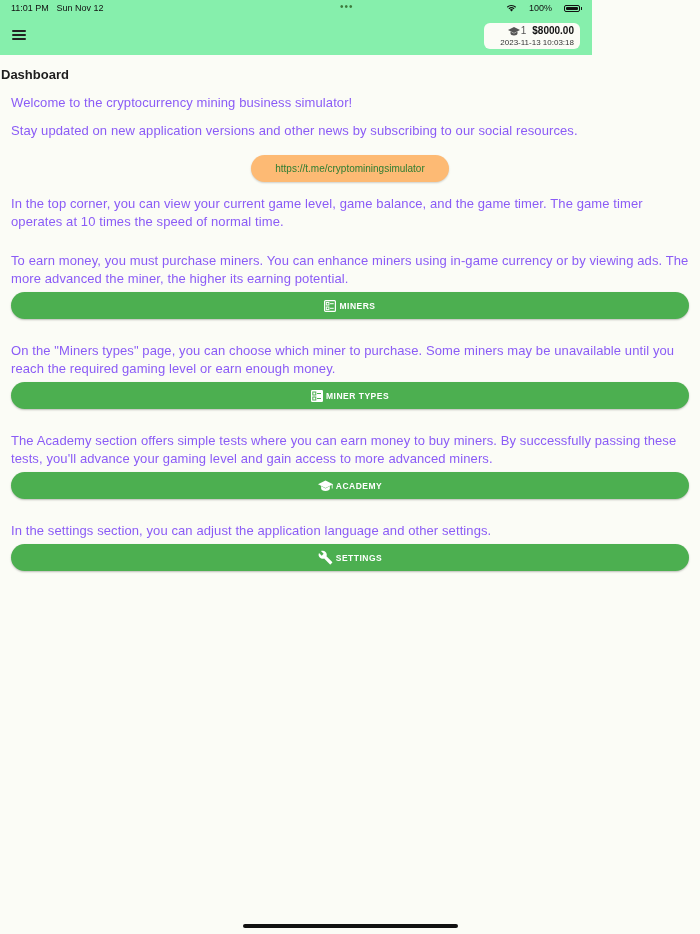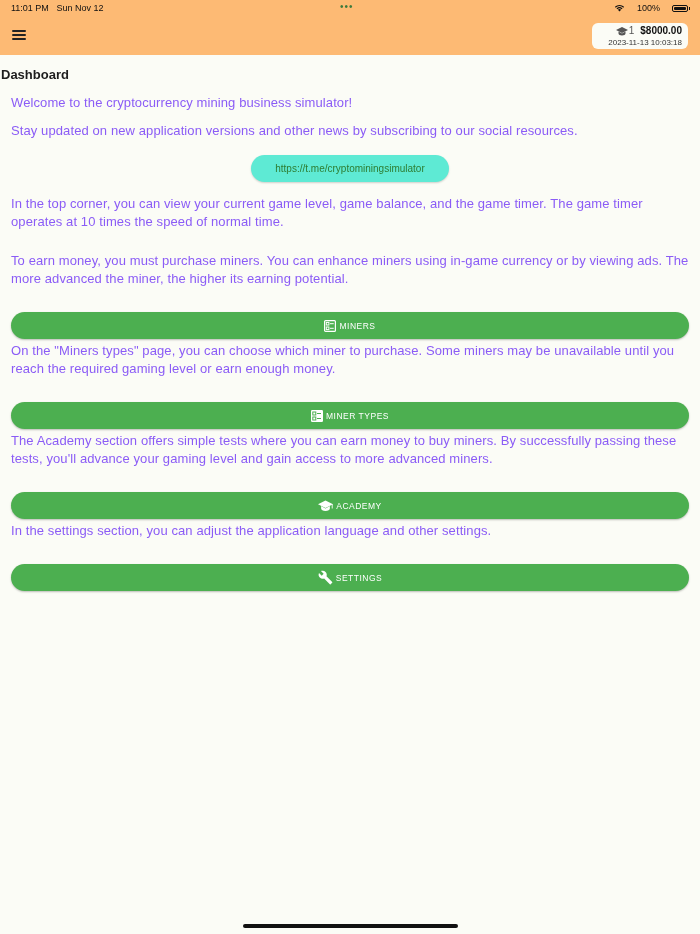--- a/index.html
+++ b/index.html
@@ -1,35 +1,35 @@
 <!DOCTYPE html>
 <html><head>
 <meta charset="utf-8">
 <style>
   * { box-sizing: border-box; margin: 0; padding: 0; }
   html, body { width: 700px; height: 934px; overflow: hidden; }
   body { background: #fbfcf6; font-family: "Liberation Sans", "DejaVu Sans", sans-serif; color: #1d1d1d; position: relative; }
-  .topbar { position: absolute; left: 0; top: 0; width: 700px; height: 55px; background: #fdba74; }
+  .topbar { position: absolute; left: 0; top: 0; width: 592px; height: 55px; background: #86efac; }
   .status-time { position: absolute; left: 11px; top: 3px; font-size: 9px; color: #111; }
   .status-dots { position: absolute; left: 340px; top: 1px; font-size: 10px; color: #3d7a3c; letter-spacing: 1px; }
   .status-right { position: absolute; right: 12px; top: 3px; font-size: 9px; color: #111; display: flex; align-items: center; gap: 12px; }
   .battery { width: 16px; height: 7px; border: 1px solid #111; border-radius: 2px; position: relative; padding: 1px; }
   .battery .fill { width: 100%; height: 100%; background: #111; border-radius: 1px; }
   .battery::after { content: ""; position: absolute; right: -3px; top: 1.5px; width: 1.5px; height: 3px; background: #111; }
   .menu-btn { position: absolute; left: 12px; top: 29px; width: 14px; height: 12px; cursor: pointer; display: flex; flex-direction: column; justify-content: space-between; padding: 1px 0; }
   .menu-btn span { display: block; height: 2px; background: #222; border-radius: 1px; }
   .stats { position: absolute; right: 12px; top: 23px; width: 96px; height: 26px; background: #fbfcf6; border-radius: 6px; padding: 2px 6px; text-align: right; }
   .stats .row1 { display: flex; justify-content: flex-end; align-items: center; gap: 6px; font-size: 10px; line-height: 12px; }
   .stats .level { color: #555; display: flex; align-items: center; gap: 1px; }
   .stats .balance { font-weight: bold; color: #111; }
   .stats .row2 { font-size: 8px; color: #333; line-height: 11px; }
   .title { position: absolute; left: 1px; top: 67px; font-size: 13px; font-weight: bold; color: #1d1d1d; }
   .para { position: absolute; left: 11px; width: 680px; font-size: 13px; line-height: 18px; color: #8b5cf6; letter-spacing: 0.1px; }
-  .link-btn { position: absolute; left: 251px; top: 155px; width: 198px; height: 27px; border-radius: 14px; background: #5eead4; box-shadow: 0 1px 2px rgba(0,0,0,0.18); color: #2e7d32; font-size: 10px; display: flex; align-items: center; justify-content: center; cursor: pointer; }
-  .action-btn { position: absolute; left: 11px; width: 678px; height: 27px; border-radius: 14px; background: #4caf50; box-shadow: 0 1px 2px rgba(0,0,0,0.25); color: #fff; font-size: 8.5px; font-weight: normal; letter-spacing: 0.5px; display: flex; align-items: center; justify-content: center; gap: 3px; cursor: pointer; text-transform: uppercase; margin-top: 20px; }
+  .link-btn { position: absolute; left: 251px; top: 155px; width: 198px; height: 27px; border-radius: 14px; background: #fdba74; box-shadow: 0 1px 2px rgba(0,0,0,0.18); color: #2e7d32; font-size: 10px; display: flex; align-items: center; justify-content: center; cursor: pointer; }
+  .action-btn { position: absolute; left: 11px; width: 678px; height: 27px; border-radius: 14px; background: #4caf50; box-shadow: 0 1px 2px rgba(0,0,0,0.25); color: #fff; font-size: 8.5px; font-weight: bold; letter-spacing: 0.5px; display: flex; align-items: center; justify-content: center; gap: 3px; cursor: pointer; text-transform: uppercase; }
   .action-btn svg { display: block; }
   .home-indicator { position: absolute; left: 243px; top: 924px; width: 215px; height: 4px; background: #111; border-radius: 3px; }
 </style>
 </head>
 <body>
 
 <div class="topbar">
   <div class="status-time">
     <span>11:01 PM</span>&nbsp;&nbsp;&nbsp;<span>Sun Nov 12</span>
   </div>

